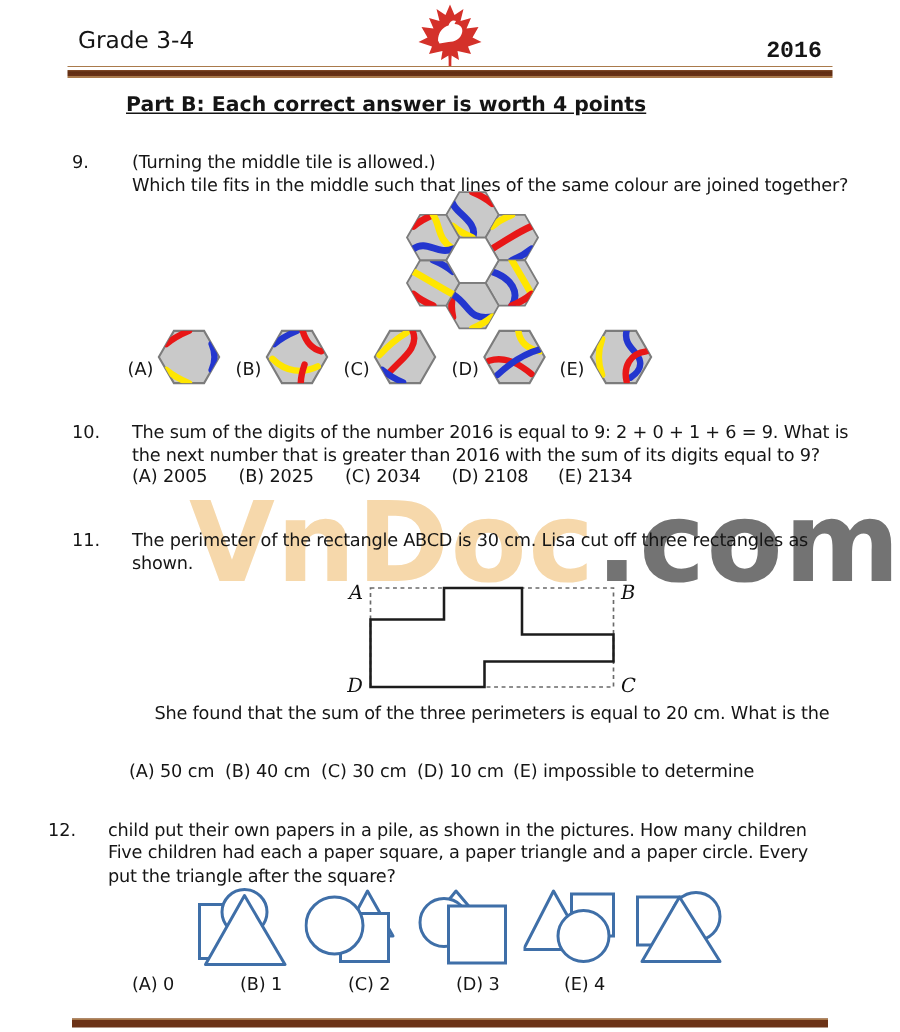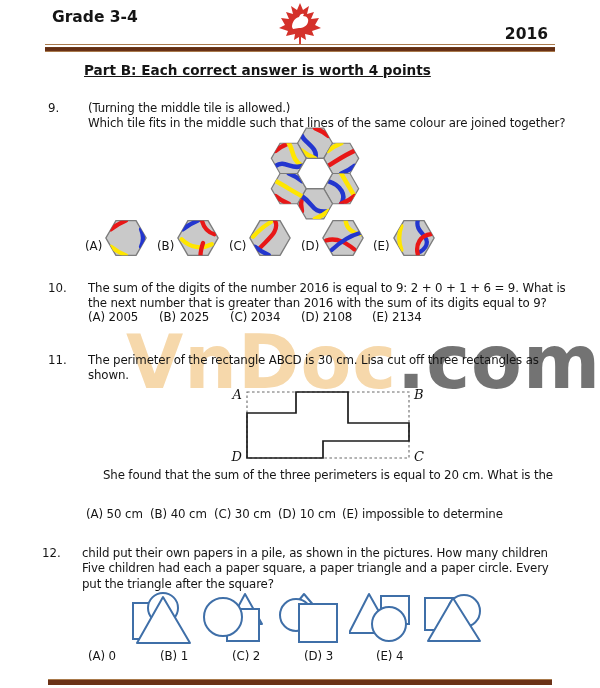--- a/index.html
+++ b/index.html
@@ -1,22 +1,22 @@
 <!DOCTYPE html>
 <html><head>
 <meta charset="utf-8">
 <style>
   html,body{margin:0;padding:0;background:#fff;}
   .page{position:relative;width:600px;height:688px;background:#fff;overflow:hidden;
         font-family:"DejaVu Sans","Liberation Sans",sans-serif;color:#151515;}
   .abs{position:absolute;}
   .watermark{left:126px;top:325px;font-size:74px;line-height:74px;font-weight:bold;
              letter-spacing:1px;white-space:nowrap;}
-  .hgrade{left:52px;top:8px;font-size:15.5px;font-weight:bold;}
-  .hyear{right:52px;top:25px;font-size:15.5px;font-weight:bold;}
+  .hgrade{left:52px;top:18px;font-size:15.5px;font-weight:normal;}
+  .hyear{right:52px;top:25px;font-size:15.5px;font-weight:bold;font-family:Liberation Mono, monospace;}
   .hrule{left:45px;top:44px;width:510px;height:8px;
          background:linear-gradient(#a97a4c 0,#a97a4c 1px,#ffffff 1px,#ffffff 3px,
                     #7a4423 3px,#5f2d12 4px,#6b3217 7px,#a97a4c 7px,#a97a4c 8px);}
   .ptitle{left:52px;top:62px;font-size:13.6px;font-weight:bold;text-decoration:underline;white-space:nowrap;margin-left:32px;}
   .qrow{display:flex;}
   .qnum{width:40px;flex:none;font-size:11.8px;line-height:15.4px;}
   .qlines{font-size:11.8px;line-height:15.4px;letter-spacing:-0.15px;white-space:nowrap;}
   .opts{font-size:11.8px;letter-spacing:-0.1px;white-space:nowrap;}
   .opt71{display:inline-block;width:71px;}
   .opt64{display:inline-block;width:64px;}
@@ -177,21 +177,21 @@
     <text x="184" y="78" class="corner">C</text>
     <text x="12" y="78" text-anchor="end" class="corner">D</text>
   </svg>
   <div class="abs qlines" style="left:103px;top:468px">
     <div>She found that the sum of the three perimeters is equal to 20 cm. What is the</div>
   </div>
   <div class="abs opts" style="left:86px;top:507px">
     <span class="opt64">(A) 50 cm</span><span class="opt64">(B) 40 cm</span><span class="opt64">(C) 30 cm</span><span class="opt64">(D) 10 cm</span><span>(E) impossible to determine</span>
   </div>
 
-  <div class="abs qrow" style="left:42px;top:546px">
+  <div class="abs qrow" style="left:32px;top:546px">
     <div class="qnum">12.</div>
     <div class="qlines">
       <div>child put their own papers in a pile, as shown in the pictures. How many children</div>
       <div>Five children had each a paper square, a paper triangle and a paper circle. Every</div>
       <div>put the triangle after the square?</div>
     </div>
   </div>
   <div class="abs pilerow" style="left:130px;top:591px">
     <svg width="68" height="56" viewBox="0 0 68 56">
         <rect x="3" y="12" width="36" height="36" fill="#fff" stroke="#3f6fa8" stroke-width="2"></rect>

